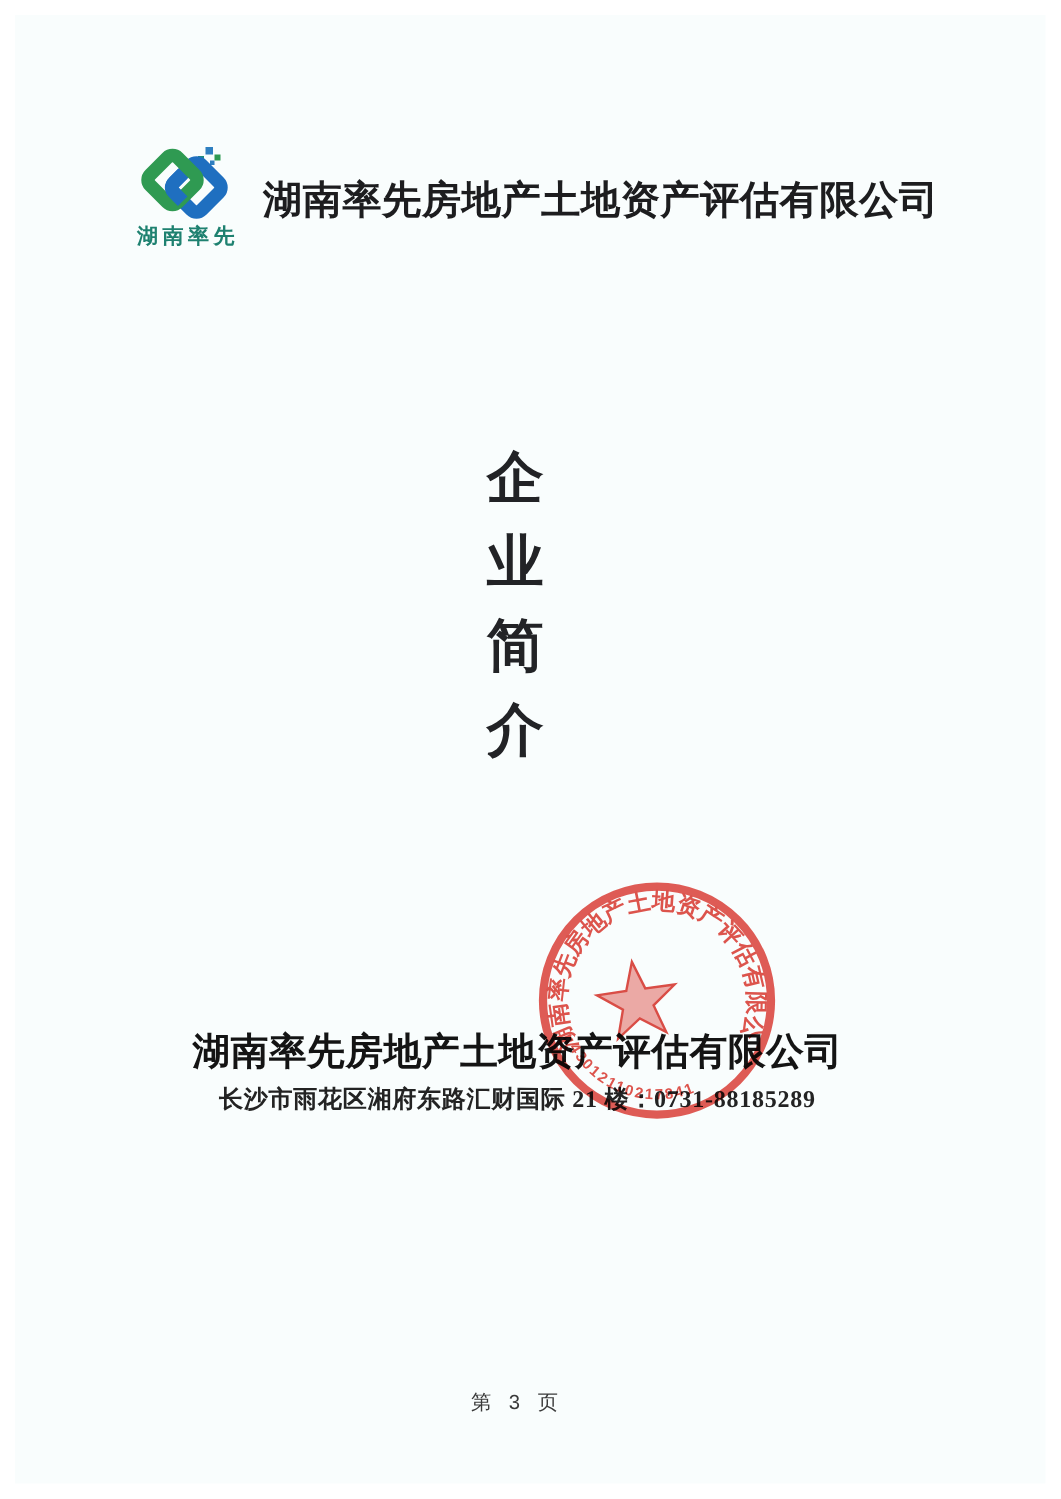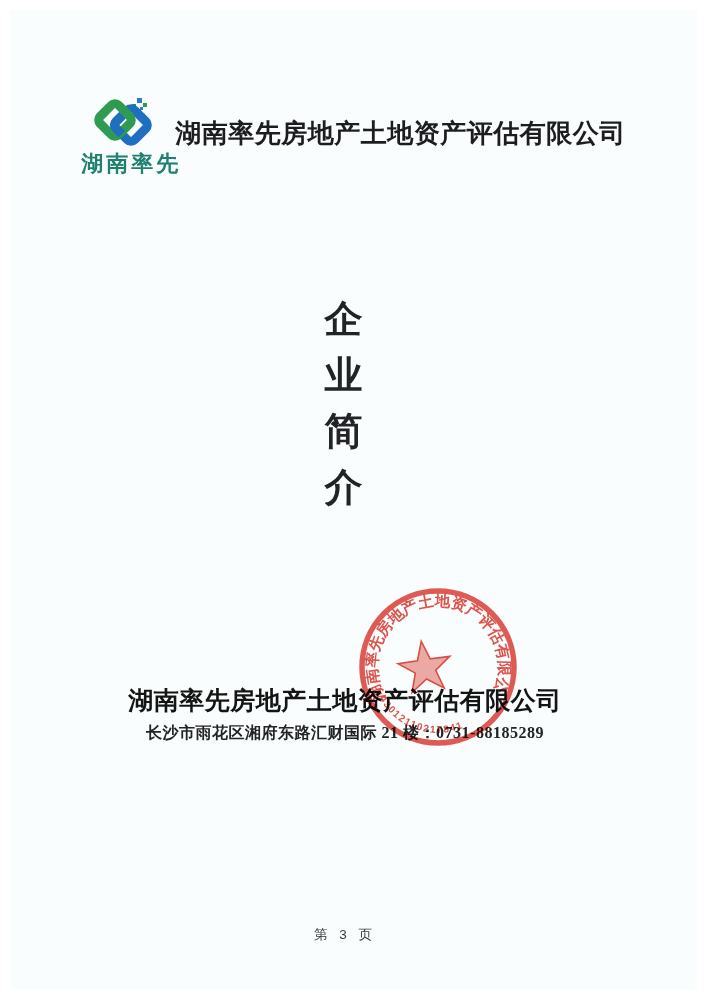--- a/index.html
+++ b/index.html
@@ -14,21 +14,21 @@
   }
   
   .header{
     position:absolute;top:94px;left:0;width:707px;
     display:flex;justify-content:center;align-items:flex-start;
   }
   .logo-block{width:88px;margin-right:6px;position:relative;}
   .logo-mark{display:block;margin:0 auto;}
   .logo-word{
     margin-top:1px;text-align:center;
-    font-size:22px;font-weight:bold;color:#1e8170;letter-spacing:3px;
+    font-size:14px;font-weight:bold;color:#1e8170;letter-spacing:3px;
     white-space:nowrap;
   }
   .header-title{
     font-size:26px;font-weight:bold;color:#1d1d1f;
     letter-spacing:0.5px;white-space:nowrap;
     padding-top:22px;
   }
   
   .cover-title{
     position:absolute;top:291px;left:0;width:687px;text-align:center;

